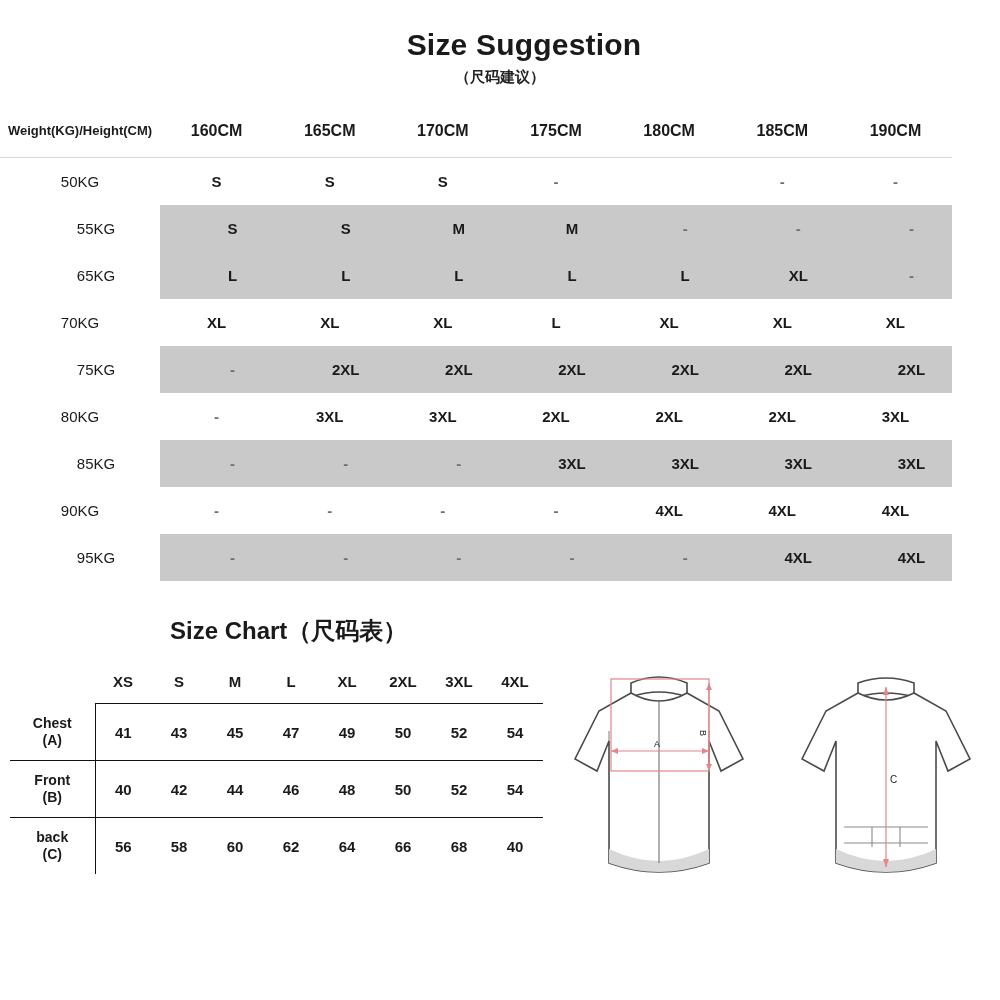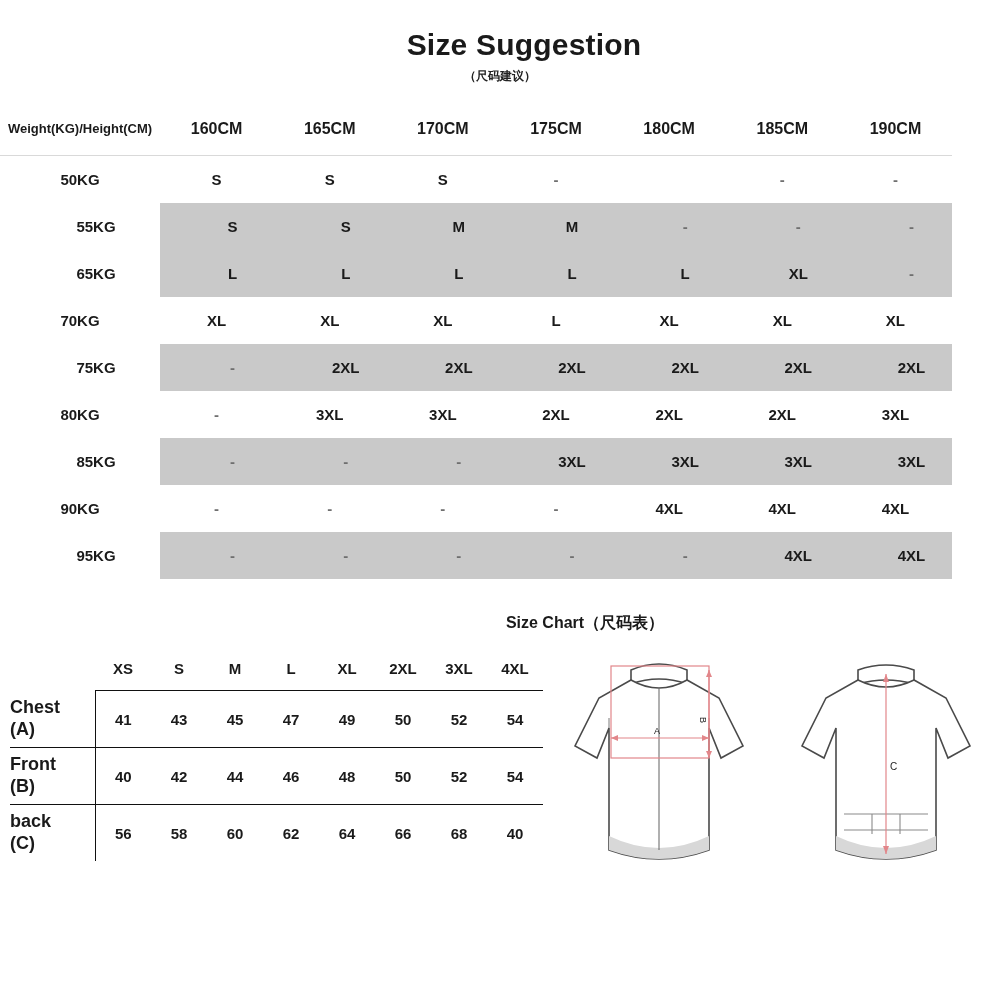--- a/index.html
+++ b/index.html
@@ -25,21 +25,21 @@
   .title-main {
     text-align: center;
     font-size: 30px;
     font-weight: bold;
     margin-top: 28px;
     letter-spacing: 0.2px;
     margin-left: 48px;
   }
   .title-sub {
     text-align: center;
-    font-size: 12px;
+    font-size: 15px;
     font-weight: bold;
     margin-top: 6px;
     color: #222;
   }
 
   
   .suggestion-wrap {
     margin-top: 18px;
     padding: 0 0 0 0;
   }
@@ -65,30 +65,29 @@
   table.sg thead th.corner {
     font-size: 13px;
     font-weight: bold;
     line-height: 1.25;
     padding: 0 6px;
   }
   table.sg tbody tr.alt td { background: #c9c9c9; padding-left: 32px; }
   table.sg tbody td.rowhead {
     background: #ffffff !important;
     font-size: 15px;
-    font-weight: bold;
+    font-weight: normal;
   }
   table.sg td.dash { color: #6f6f6f; font-weight: bold; }
 
   
   .chart-title {
     margin: 34px 0 0 170px;
-    font-size: 16px;
-    font-weight: bold;
-    text-align: center;
+    font-size: 24px;
+    font-weight: bold;
   }
   .lower {
     display: flex;
     align-items: flex-start;
     margin-top: 12px;
   }
   .sc-wrap { width: 545px; }
   table.sc {
     border-collapse: collapse;
     table-layout: fixed;
@@ -99,25 +98,25 @@
   table.sc th, table.sc td {
     text-align: center;
     font-size: 15px;
     font-weight: bold;
     height: 56px;
     padding: 0;
   }
   table.sc thead th { height: 44px; }
   table.sc th.lblhead { }
   table.sc tbody th.rowlabel {
-    font-size: 18px;
+    font-size: 14px;
     font-weight: bold;
     line-height: 1.2;
     border-right: 1px solid #111;
-    text-align: left;
+    text-align: center;
   }
   table.sc tbody tr + tr th.rowlabel,
   table.sc tbody tr + tr td { border-top: 1px solid #111; }
   table.sc thead tr th { border-bottom: 1px solid #111; }
   table.sc thead tr th.lblhead { border-bottom: none; border-right: none; }
 
   
   .jerseys {
     flex: 1;
     display: flex;

